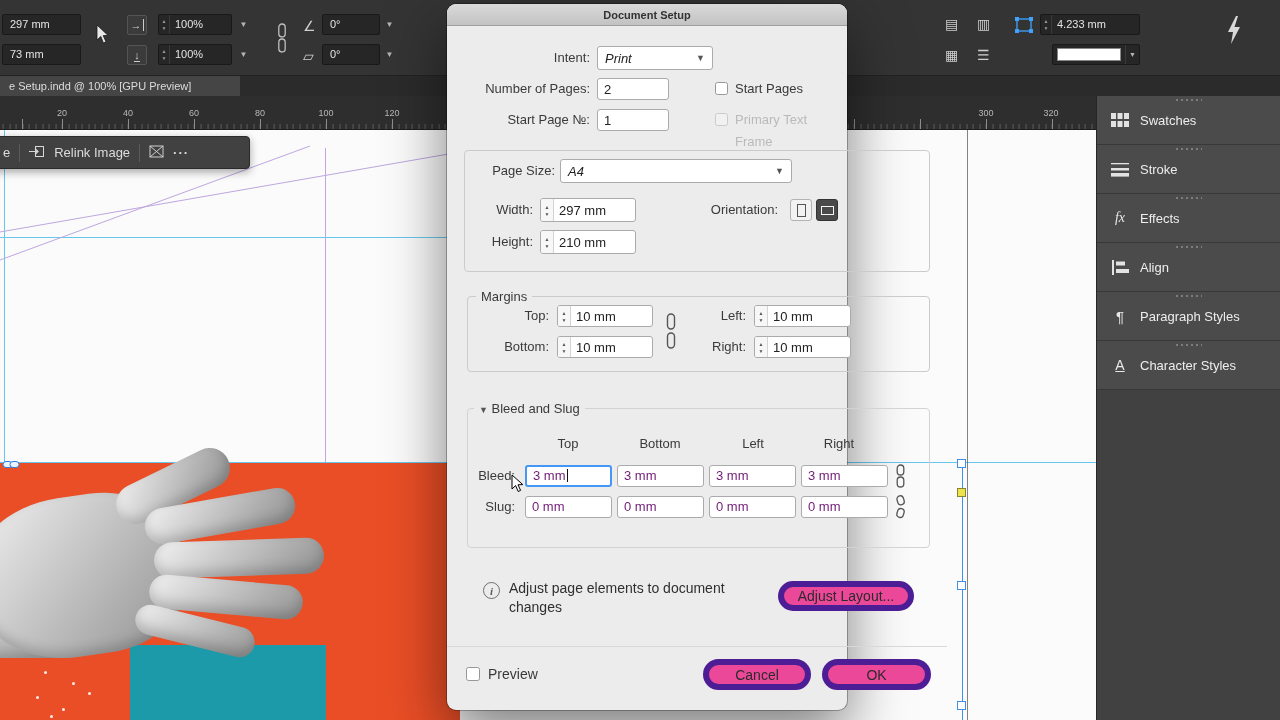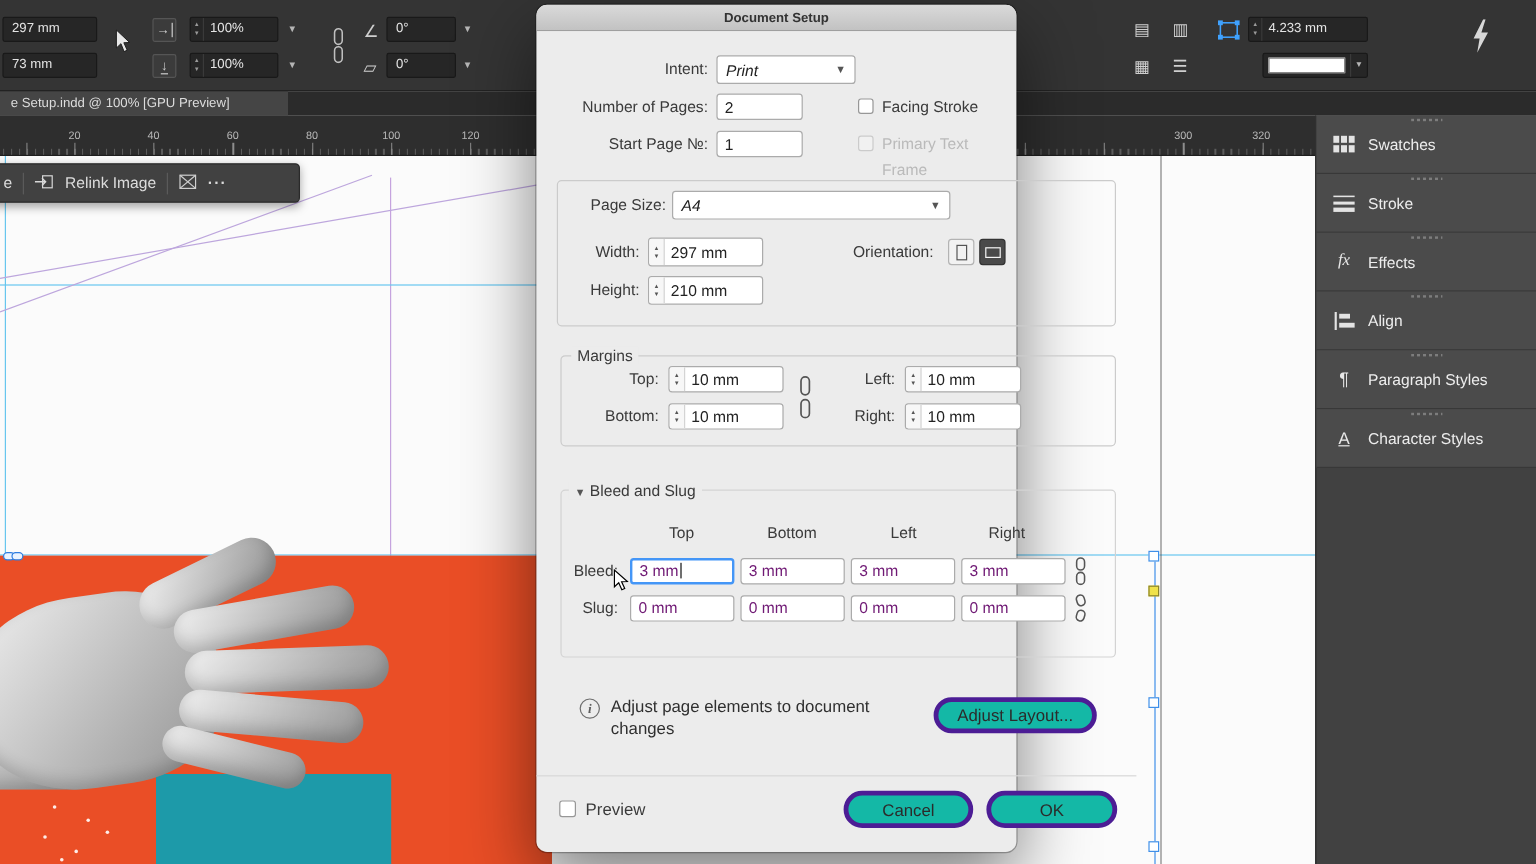--- a/index.html
+++ b/index.html
@@ -75,21 +75,21 @@
   .cb.disabled { border-color:#cbcbcb; background:#f1f1f1; }
   .cblab { position:absolute; font-size:13px; color:#3a3a3a; }
   .cblab.disabled { color:#bababa; }
   .gbox { position:absolute; border:1px solid #cbcbcb; border-radius:4px; }
   .legend { position:absolute; top:-8px; left:8px; background:#ececec; padding:0 5px; font-size:13px; color:#3a3a3a; }
   .colhead { position:absolute; width:60px; text-align:center; font-size:13px; color:#3a3a3a; }
   .vfield { position:absolute; height:22px; border:1px solid #ababab; border-radius:3px; background:#fff;
             font-size:13px; color:#701a75; line-height:20px; padding-left:6px; }
   .vfield.focus { border:2px solid #4496f7; line-height:18px; }
   .caret { display:inline-block; width:1px; height:13px; background:#111; vertical-align:-2px; margin-left:1px; }
-  .btn { position:absolute; background:#14b8a6; border:4px solid #4c1d95; border-radius:15.5px; font-size:14px;
+  .btn { position:absolute; background:#ec4899; border:6px solid #4c1d95; border-radius:15.5px; font-size:14px;
          color:#2b2b2b; display:flex; align-items:center; justify-content:center; font-family:inherit; cursor:default; }
   .orient { position:absolute; width:22px; height:22px; border:1px solid #b3b3b3; border-radius:3px; background:#f2f2f2;
             display:flex; align-items:center; justify-content:center; }
   .orient.sel { background:#4a4a4a; border-color:#333; }
   .infoc { position:absolute; width:17px; height:17px; border:1.2px solid #6e6e6e; border-radius:50%;
            color:#5e5e5e; font-size:11px; font-weight:bold; font-style:italic; display:flex; align-items:center;
            justify-content:center; font-family:"Liberation Serif",serif; }
   .note { position:absolute; font-size:14px; line-height:19px; color:#2f2f2f; width:225px; }
   .sep { position:absolute; height:1px; background:#d8d8d8; }
 </style>
@@ -329,21 +329,21 @@
 
   <div class="dlabel" style="left:0;top:42px;width:143px;height:24px;line-height:24px">Intent:</div>
   <div class="ddl" style="left:150px;top:42px;width:116px">
     <span>Print</span>
     <span class="ddl-chev">▼</span>
   </div>
 
   <div class="dlabel" style="left:0;top:74px;width:143px;height:22px;line-height:22px">Number of Pages:</div>
   <input class="pfield" style="left: 150px; top: 74px; width: 72px;" value="2">
   <span class="cb" style="left:268px;top:78px"></span>
-  <span class="cblab" style="left:288px;top:74px;line-height:22px">Facing Stroke</span>
+  <span class="cblab" style="left:288px;top:74px;line-height:22px">Start Pages</span>
 
   <div class="dlabel" style="left:0;top:105px;width:143px;height:22px;line-height:22px">Start Page №:</div>
   <input class="pfield" style="left: 150px; top: 105px; width: 72px;" value="1">
   <span class="cb disabled" style="left:268px;top:109px"></span>
   <span class="cblab disabled" style="left:288px;top:105px;line-height:22px">Primary Text Frame</span>
 
   <div class="gbox" style="left:17px;top:146px;width:466px;height:122px"></div>
   <div class="dlabel" style="left:0;top:155px;width:108px;height:24px;line-height:24px">Page Size:</div>
   <div class="ddl" style="left:113px;top:155px;width:232px">
     <span>A4</span>

